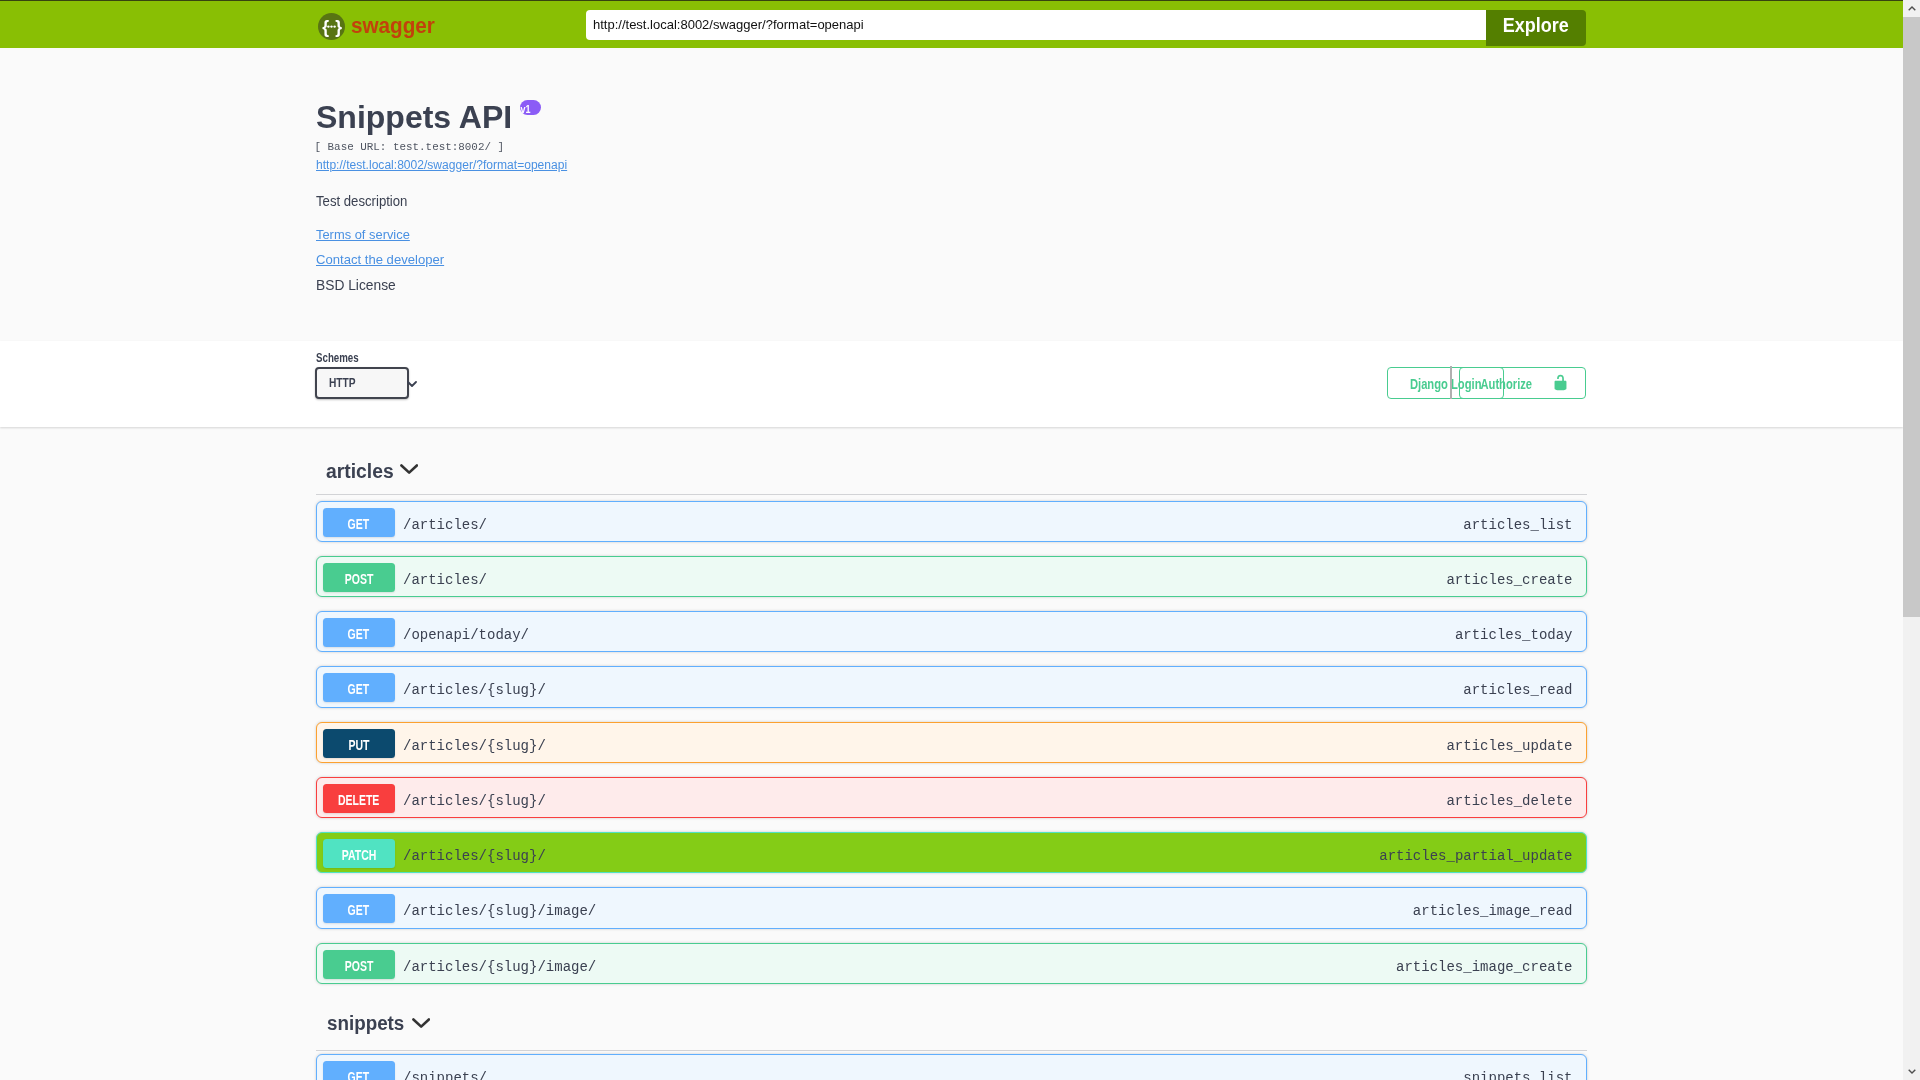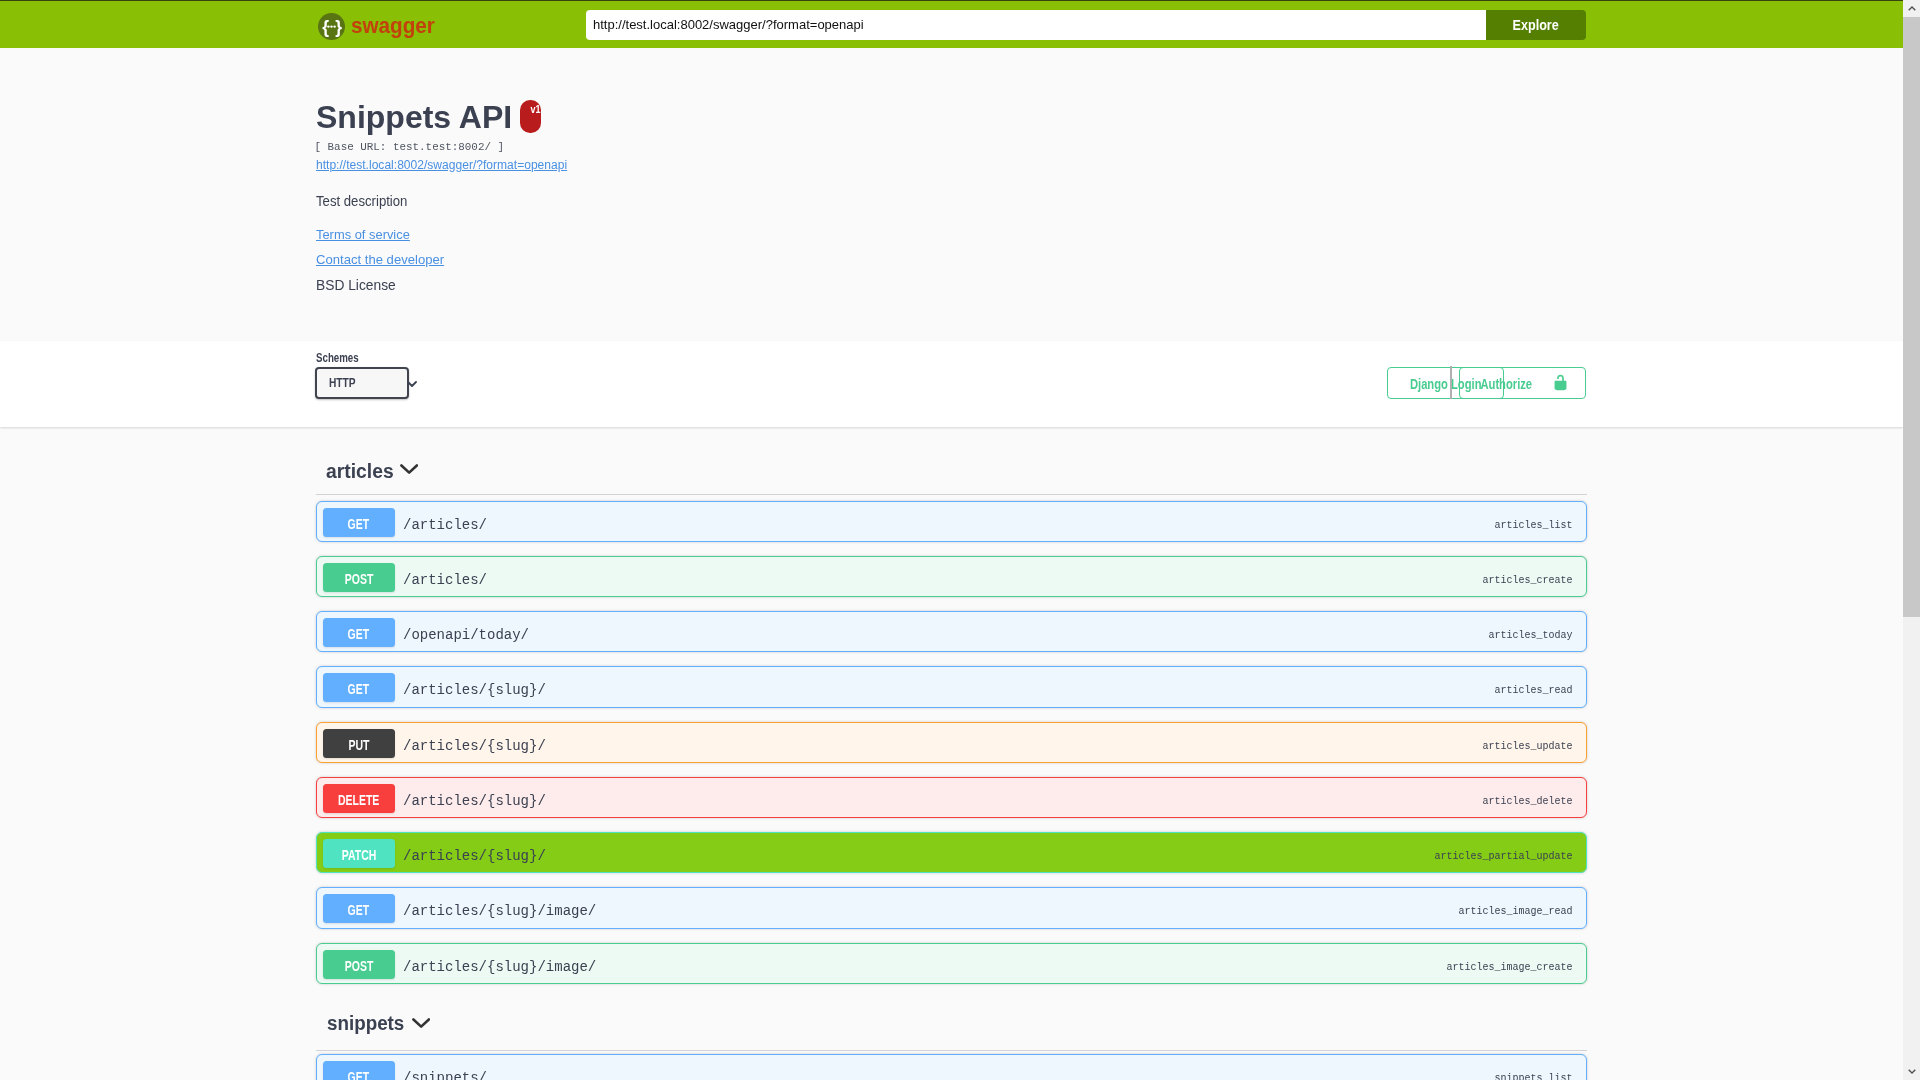--- a/index.html
+++ b/index.html
@@ -2,28 +2,28 @@
 <html><head><meta charset="utf-8"><style>
 * {margin:0;padding:0;box-sizing:border-box}
 html,body {width:1920px;height:1080px;overflow:hidden;background:#fafafa;
   font-family:"Liberation Sans",sans-serif;position:relative}
 .abs {position:absolute}
 .topbar {position:absolute;left:0;top:0;width:1903px;height:48px;background:#89bf04}
 .logotext {position:absolute;left:351px;top:15px;font-size:22px;font-weight:bold;color:#c2410c;line-height:1}
 .searchbox {position:absolute;left:586px;top:10px;width:900px;height:30px;background:#fff;border-radius:4px 0 0 4px}
 .searchtext {position:absolute;left:7px;top:0;line-height:30px;font-size:13px;color:#111;
   transform-origin:0 50%;white-space:nowrap}
-.explore {position:absolute;left:1486px;top:10px;width:100px;height:30px;background:#547f00;
-  border-radius:0 4px 4px 0;color:#fff;font-weight:bold;font-size:14px;text-align:center;line-height:30px}
+.explore {position:absolute;left:1486px;top:10px;width:100px;height:36px;background:#547f00;
+  border-radius:0 4px 4px 0;color:#fff;font-weight:bold;font-size:20px;text-align:center;line-height:30px}
 .explore span {display:inline-block;transform:scaleX(0.9)}
 .schemeband {position:absolute;left:0;top:341px;width:1903px;height:86px;background:#fff;
   box-shadow:0 1px 2px 0 rgba(0,0,0,0.15)}
 h1.title {position:absolute;left:316px;top:101.2px;font-size:32px;font-weight:bold;color:#3b4151;line-height:1}
-.vbadge {position:absolute;left:519.5px;top:100px;width:21.5px;height:33px;background:#b91c1c;
-  border-radius:10px;color:#fff;font-size:10px;font-weight:bold;text-align:right;line-height:19.5px}
+.vbadge {position:absolute;left:519.5px;top:100px;width:21.5px;height:15px;background:#8b5cf6;
+  border-radius:10px;color:#fff;font-size:10px;font-weight:bold;text-align:left;line-height:19.5px}
 .vbadge span{display:inline-block;transform:scaleX(0.9)}
 .baseurl {position:absolute;left:314.5px;top:140.5px;font-family:"Liberation Mono",monospace;font-size:10.9px;
   color:#4f5561;line-height:1.2;white-space:pre}
 .infolink {position:absolute;left:316px;font-size:12.5px;color:#4990e2;text-decoration:underline;line-height:1.2;white-space:nowrap;transform:scaleX(0.965);transform-origin:0 50%}
 .infotext {position:absolute;left:316px;font-size:14px;transform:scaleX(0.94);transform-origin:0 50%;color:#3b4151;line-height:1.2;white-space:nowrap}
 .schlabel {position:absolute;left:315.5px;top:351px;font-size:12px;font-weight:bold;color:#3b4151;line-height:1.2;transform:scaleX(0.81);transform-origin:0 50%}
 .select {position:absolute;left:315px;top:366.5px;width:94px;height:32px;background:#f7f7f7;
   border:2px solid #41444e;border-radius:4px;box-shadow:0 1px 2px 0 rgba(0,0,0,0.25)}
 .select .txt {position:absolute;left:11.5px;top:0;line-height:28px;font-size:12px;font-weight:bold;color:#3b4151;
   display:inline-block;transform:scaleX(0.85);transform-origin:0 50%}
@@ -35,21 +35,21 @@
   transform-origin:0 50%}
 .divider {position:absolute;left:316px;width:1271px;height:1px;background:#d2d3d6}
 .row {position:absolute;left:316px;width:1271px;height:41.3px;border:1px solid;border-radius:6px;
   box-shadow:0 0 3px rgba(0,0,0,0.19)}
 .badge {position:absolute;left:5.5px;top:6px;width:72.5px;height:29px;border-radius:3.5px;
   text-align:center;box-shadow:0 1px 2px rgba(0,0,0,0.1)}
 .bt {display:inline-block;transform:scaleX(0.75);color:#fff;font-weight:bold;font-size:14px;line-height:32px}
 .path {position:absolute;left:86px;top:0;font-family:"Liberation Mono",monospace;
   font-size:14px;color:#3b4151;letter-spacing:0;line-height:47px}
 .opid {position:absolute;right:13.5px;top:0;font-family:"Liberation Mono",monospace;
-  font-size:10px;color:#3b4151;line-height:47px}
+  font-size:14px;color:#3b4151;line-height:47px}
 .sbar {position:absolute;left:1903px;top:0;width:17px;height:1080px;background:#f1f1f1}
 .sthumb {position:absolute;left:1903px;top:17px;width:17px;height:600px;background:#c8c8c8}
 </style></head><body>
 <div class="topbar"></div>
 <div class="abs" style="left:0;top:0;width:1903px;height:1px;background:#374410"></div>
 <svg class="abs" style="left:318px;top:13px" width="27" height="27" viewBox="0 0 27 27">
     <circle cx="13.5" cy="13.5" r="13.5" fill="#587413"></circle>
     <text x="4.2" y="19.8" font-family="Liberation Sans" font-weight="bold" font-size="17.5" fill="#fff">{</text>
     <text x="17.2" y="19.8" font-family="Liberation Sans" font-weight="bold" font-size="17.5" fill="#fff">}</text>
     <circle cx="10.4" cy="13.6" r="1.2" fill="#fff"></circle>
@@ -105,21 +105,21 @@
   <div class="badge" style="background:#61affe"><span class="bt">GET</span></div>
   <span class="path">/openapi/today/</span>
   <span class="opid">articles_today</span>
 </div>
 <div class="row" style="top:666.25px;border-color:#61affe;background:#eff7fe">
   <div class="badge" style="background:#61affe"><span class="bt">GET</span></div>
   <span class="path">/articles/{slug}/</span>
   <span class="opid">articles_read</span>
 </div>
 <div class="row" style="top:721.5px;border-color:#fca130;background:#fff5ea">
-  <div class="badge" style="background:#404040"><span class="bt">PUT</span></div>
+  <div class="badge" style="background:#0c4a6e"><span class="bt">PUT</span></div>
   <span class="path">/articles/{slug}/</span>
   <span class="opid">articles_update</span>
 </div>
 <div class="row" style="top:776.75px;border-color:#f93e3e;background:#feebeb">
   <div class="badge" style="background:#f93e3e"><span class="bt">DELETE</span></div>
   <span class="path">/articles/{slug}/</span>
   <span class="opid">articles_delete</span>
 </div>
 <div class="row" style="top:832.0px;border-color:#50e3c2;background:#84cc16">
   <div class="badge" style="background:#50e3c2"><span class="bt">PATCH</span></div>

